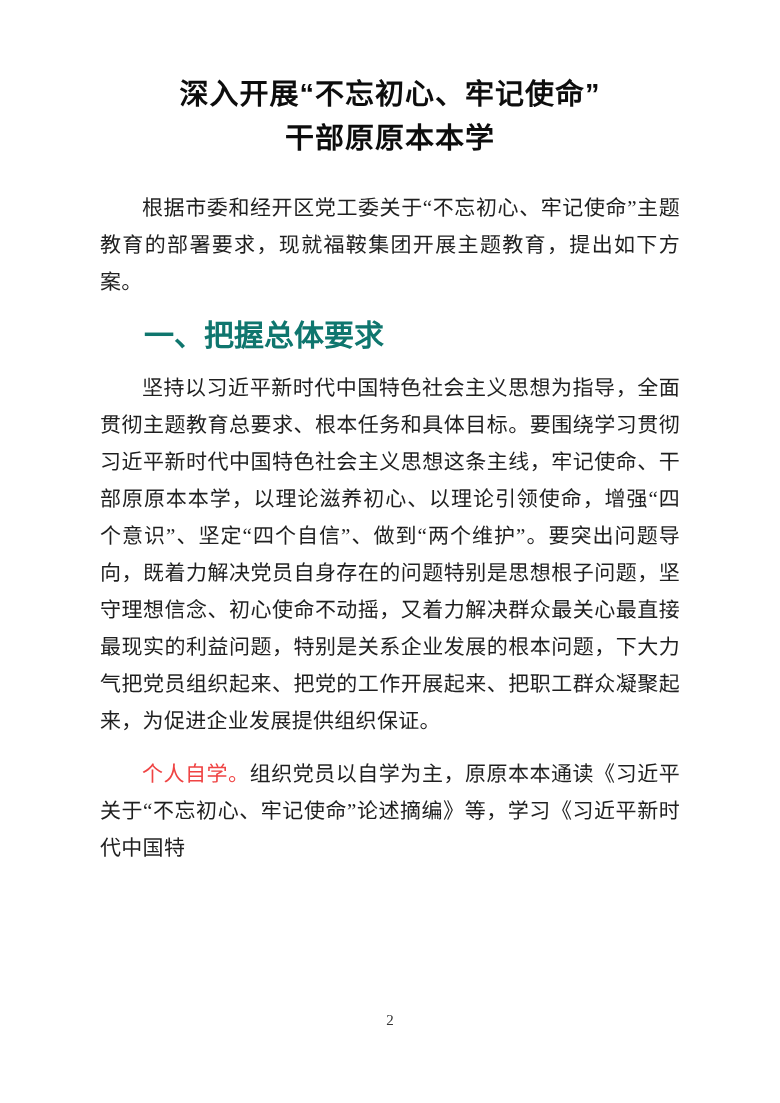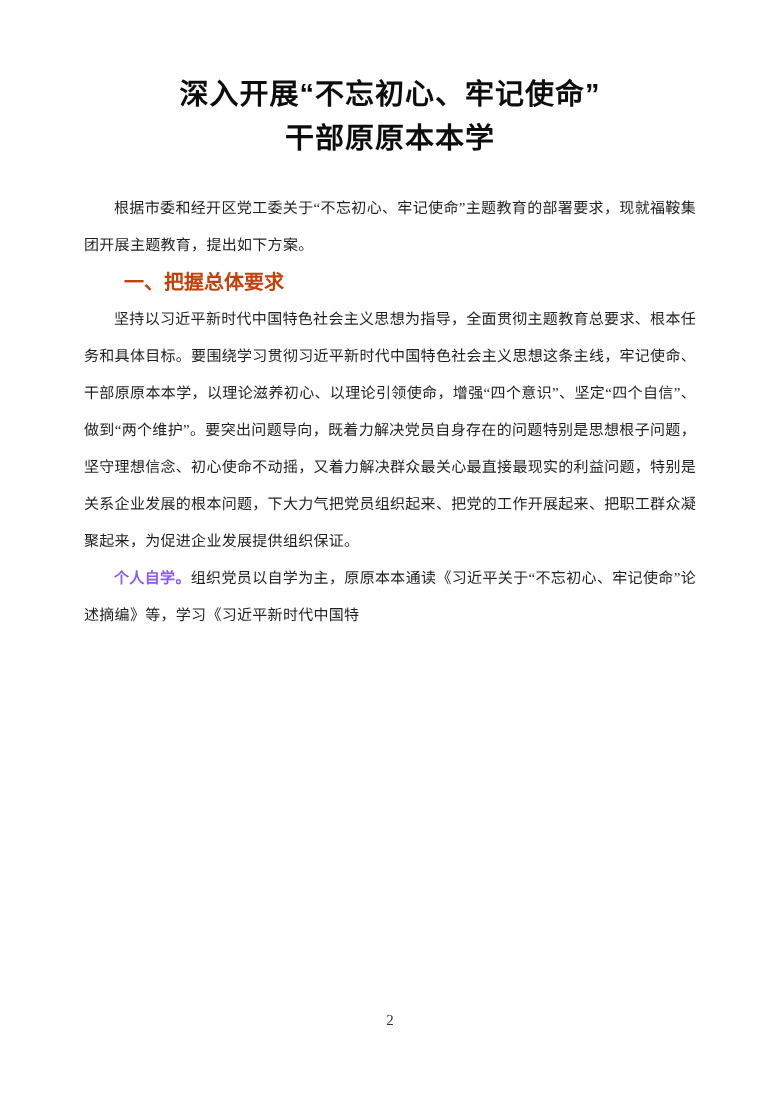--- a/index.html
+++ b/index.html
@@ -29,42 +29,42 @@
     font-weight: bold;
     font-size: 29px;
     line-height: 44px;
     color: #0d0d0d;
     letter-spacing: 1px;
   }
   .title-line {
     display: block;
   }
   .body-para {
-    margin: 0;
+    margin: 16px;
     font-family: "Liberation Serif", "DejaVu Serif", serif;
-    font-size: 15px;
+    font-size: 21px;
     line-height: 37px;
     text-align: justify;
     text-justify: inter-ideograph;
     text-indent: 2em;
     color: #1f1f1f;
     letter-spacing: 0.3px;
   }
   .section-heading {
     margin: 0;
     font-family: "Liberation Sans", "DejaVu Sans", sans-serif;
     font-weight: bold;
-    font-size: 20px;
+    font-size: 30px;
     line-height: 37px;
     text-indent: 2em;
-    color: #c2410c;
+    color: #0f766e;
   }
   .bold-lead {
-    font-weight: bold;
-    color: #8b5cf6;
+    font-weight: normal;
+    color: #ef4444;
   }
   .page-number {
     position: absolute;
     top: 1012px;
     left: 0;
     width: 780px;
     text-align: center;
     font-family: "Liberation Serif", "DejaVu Serif", serif;
     font-size: 15px;
     color: #333333;

